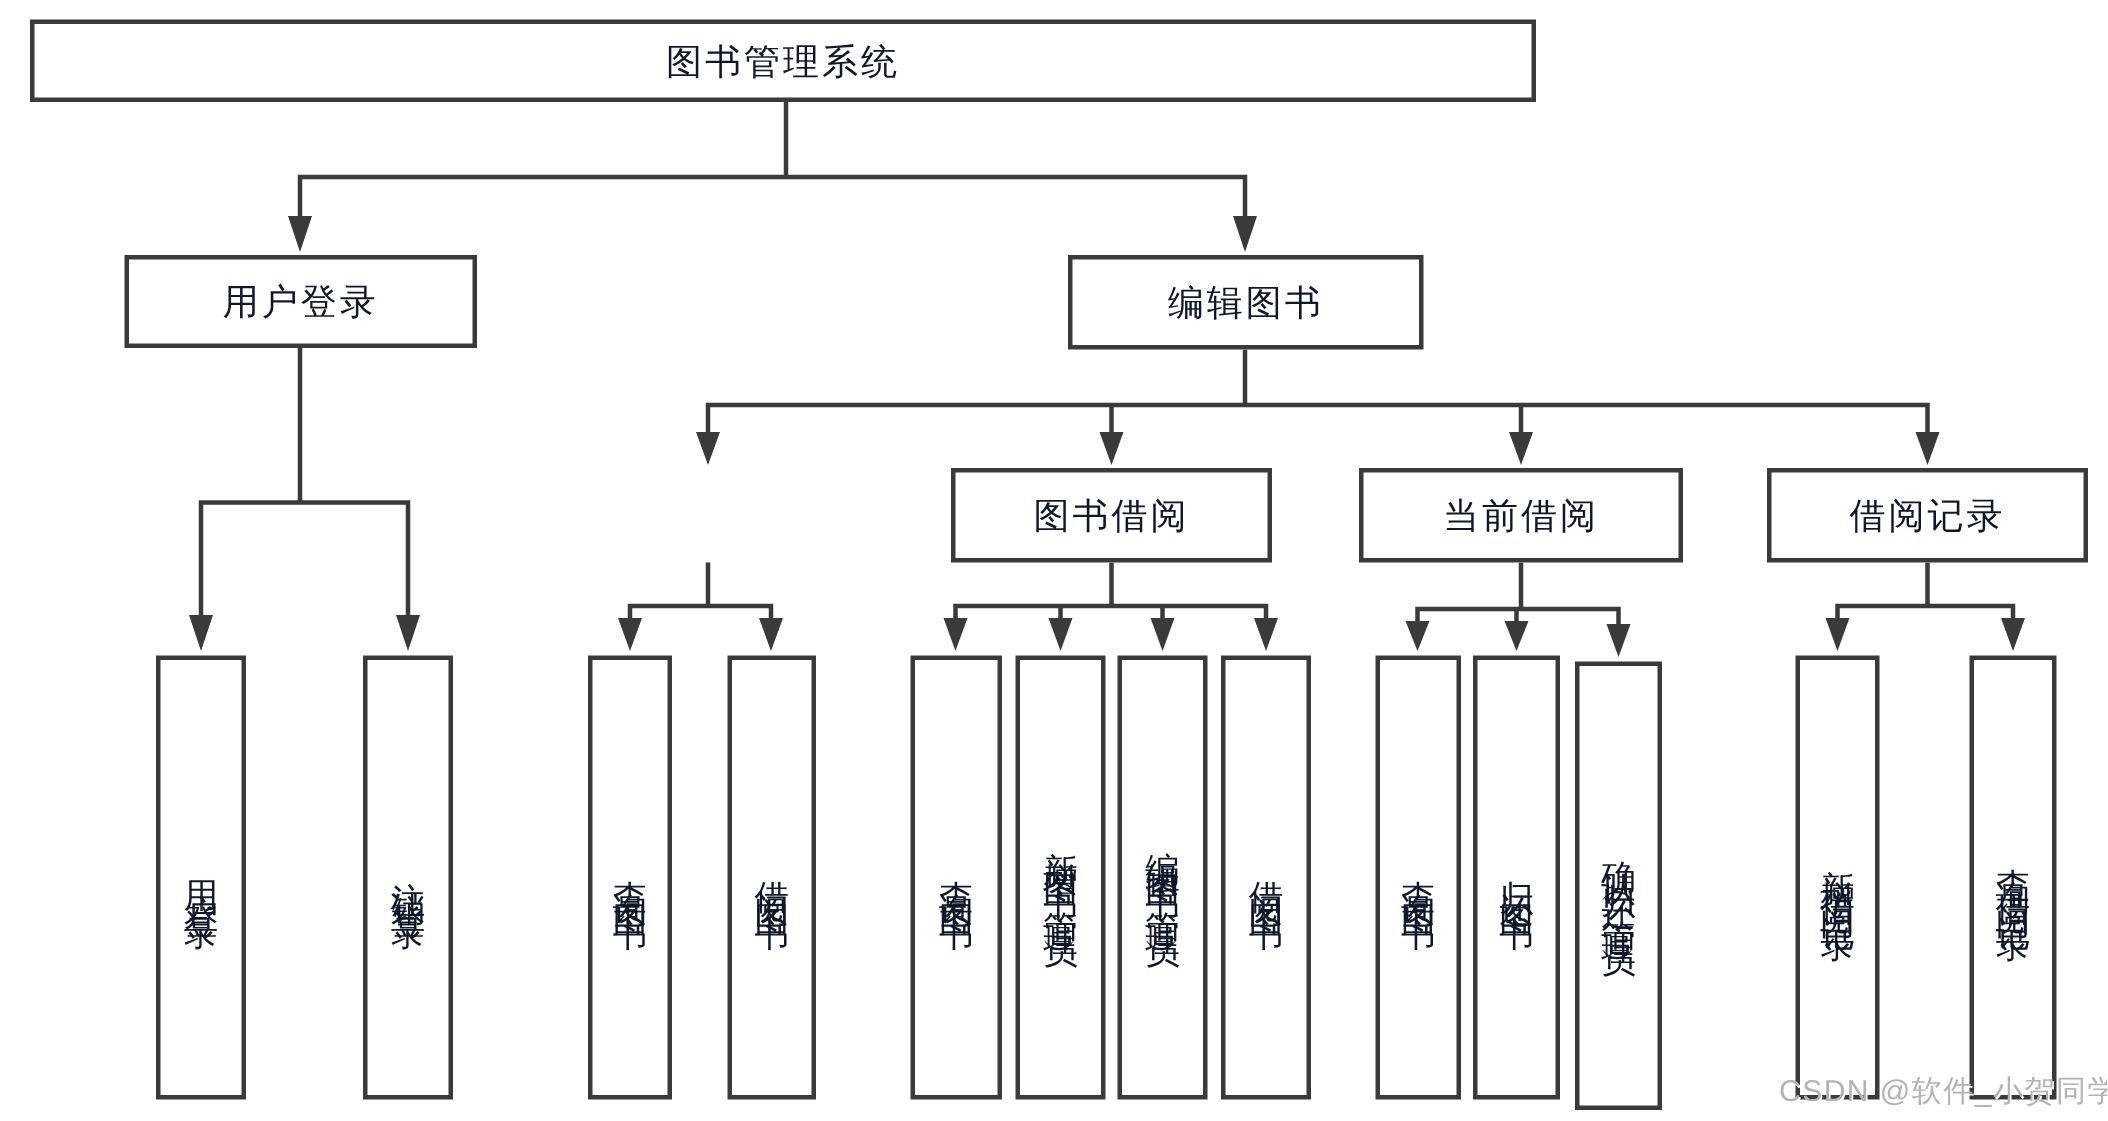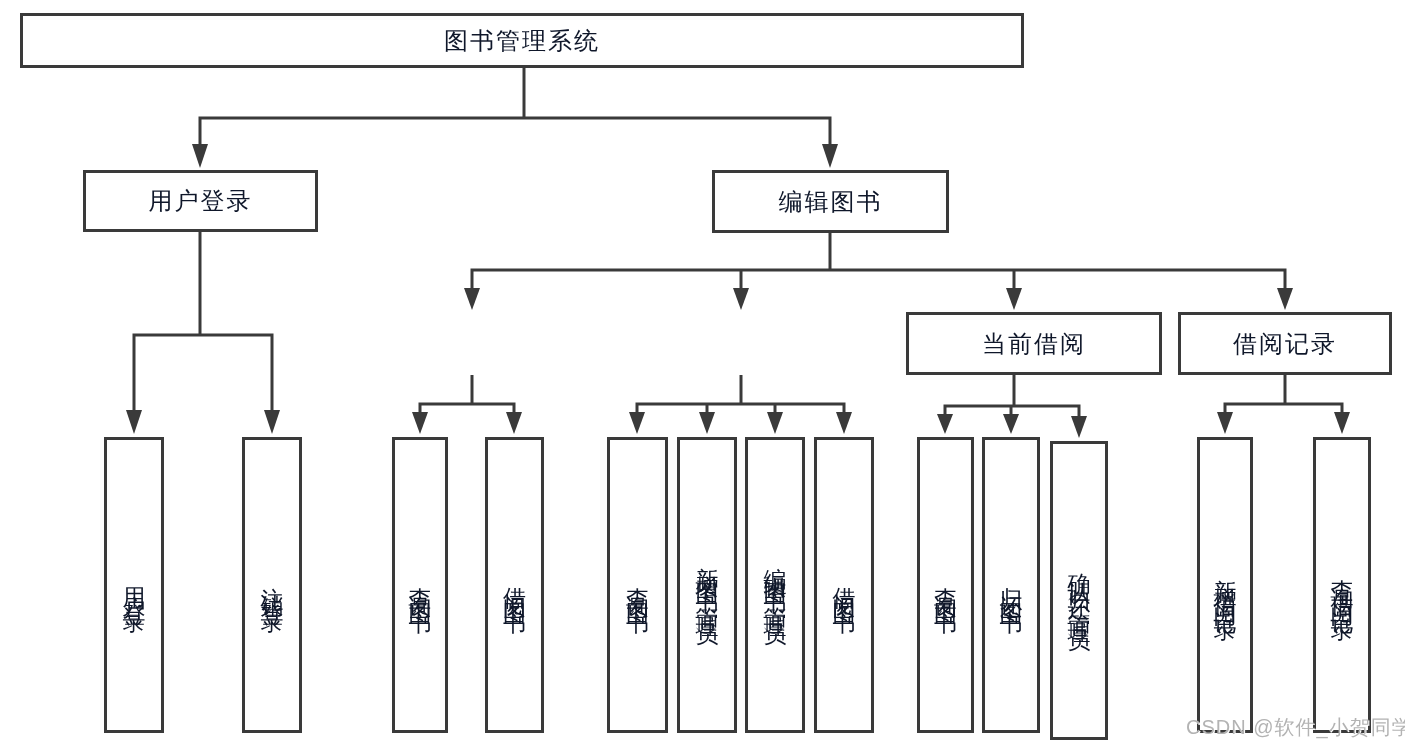--- a/index.html
+++ b/index.html
@@ -100,21 +100,22 @@
       <path d="M1217,412 L1233,412 L1225,434 Z"></path>
       <path d="M1334,412 L1350,412 L1342,434 Z"></path>
     </g>
   </svg>
 
   <div class="node h" style="left:20px;top:13px;width:1004px;height:55px">图书管理系统</div>
 
   <div class="node h" style="left:83px;top:170px;width:235px;height:62px">用户登录</div>
   <div class="node h" style="left:712px;top:170px;width:237px;height:63px">编辑图书</div>
 
-  <div class="node h" style="left:906px;top:312px;width:256px;height:63px">当前借阅</div>
+  <div class="node h" style="left:634px;top:312px;width:214px;height:63px">图书借阅</div>
+  <div class="node h" style="left:906px;top:312px;width:216px;height:63px">当前借阅</div>
   <div class="node h" style="left:1178px;top:312px;width:214px;height:63px">借阅记录</div>
 
   <div class="node v" style="left:104px;top:437px;width:60px;height:296px">用户登录</div>
   <div class="node v" style="left:242px;top:437px;width:60px;height:296px">注销登录</div>
 
   <div class="node v" style="left:392px;top:437px;width:56px;height:296px">查询图书</div>
   <div class="node v" style="left:485px;top:437px;width:59px;height:296px">借阅图书</div>
 
   <div class="node v" style="left:607px;top:437px;width:61px;height:296px">查询图书</div>
   <div class="node v" style="left:677px;top:437px;width:60px;height:296px">新增图书（管理员）</div>

